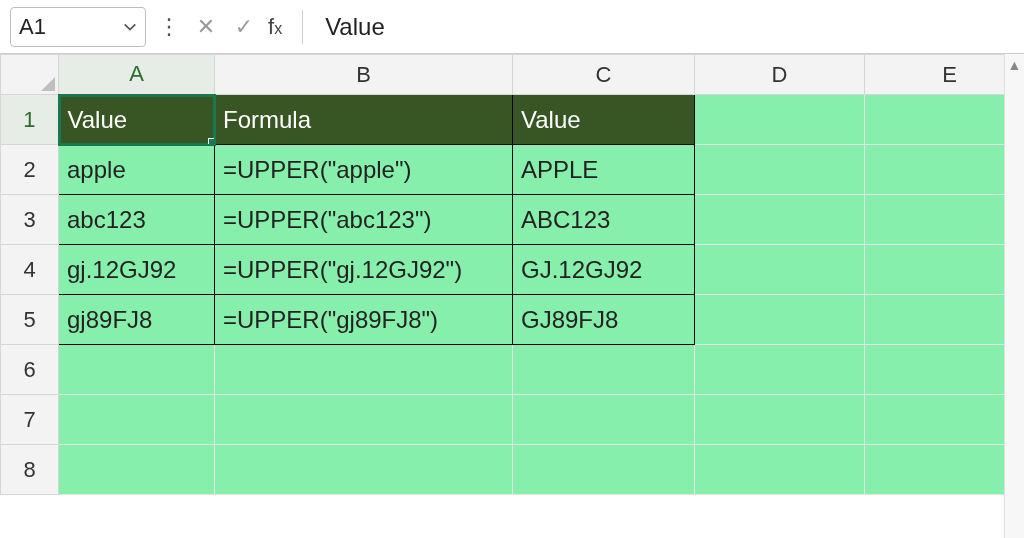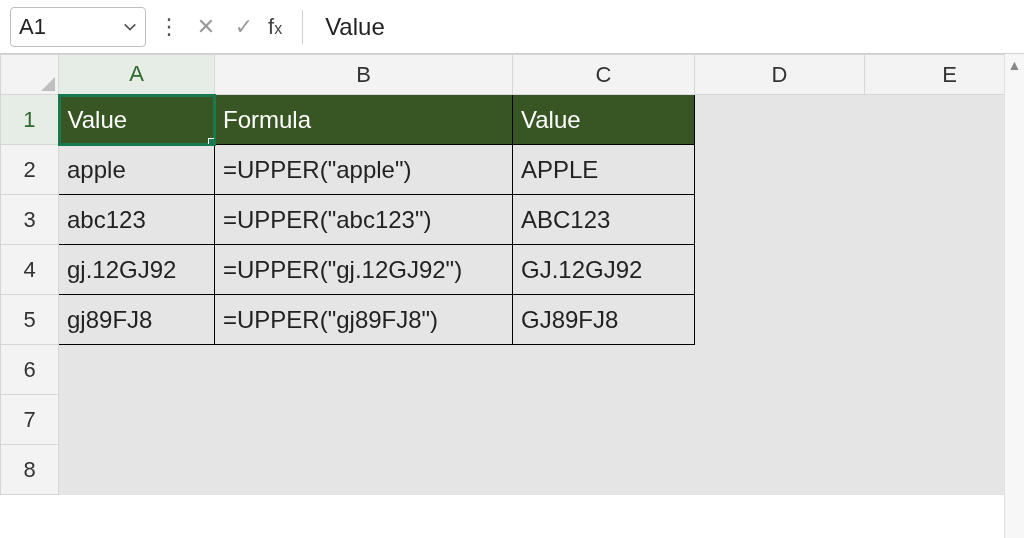--- a/index.html
+++ b/index.html
@@ -51,21 +51,21 @@
   th.col-hdr.active { background: #e6ece6; color: #2f6b2f; border-bottom: 2px solid #2f6b2f; }
 
   th.row-hdr {
     background: #f3f3f3; border: 1px solid #d6d6d6; font-size: 22px; color: #333; text-align: center;
     height: 50px;
   }
   th.row-hdr.active { background: #e6ece6; color: #2f6b2f; border-right: 2px solid #2f6b2f; }
 
   td.cell {
     height: 50px; border: 1px solid #e4e4e4; font-size: 24px; padding: 0 8px;
-    background: #e5e5e5; text-align: left; vertical-align: middle; color: #222;
+    background: #86efac; text-align: left; vertical-align: middle; color: #222;
     white-space: nowrap; overflow: hidden;
   }
 
   
   td.data { border: 1px solid #000; }
 
   
   td.hdr-cell { background: #375623; color: #fff; }
 
   

